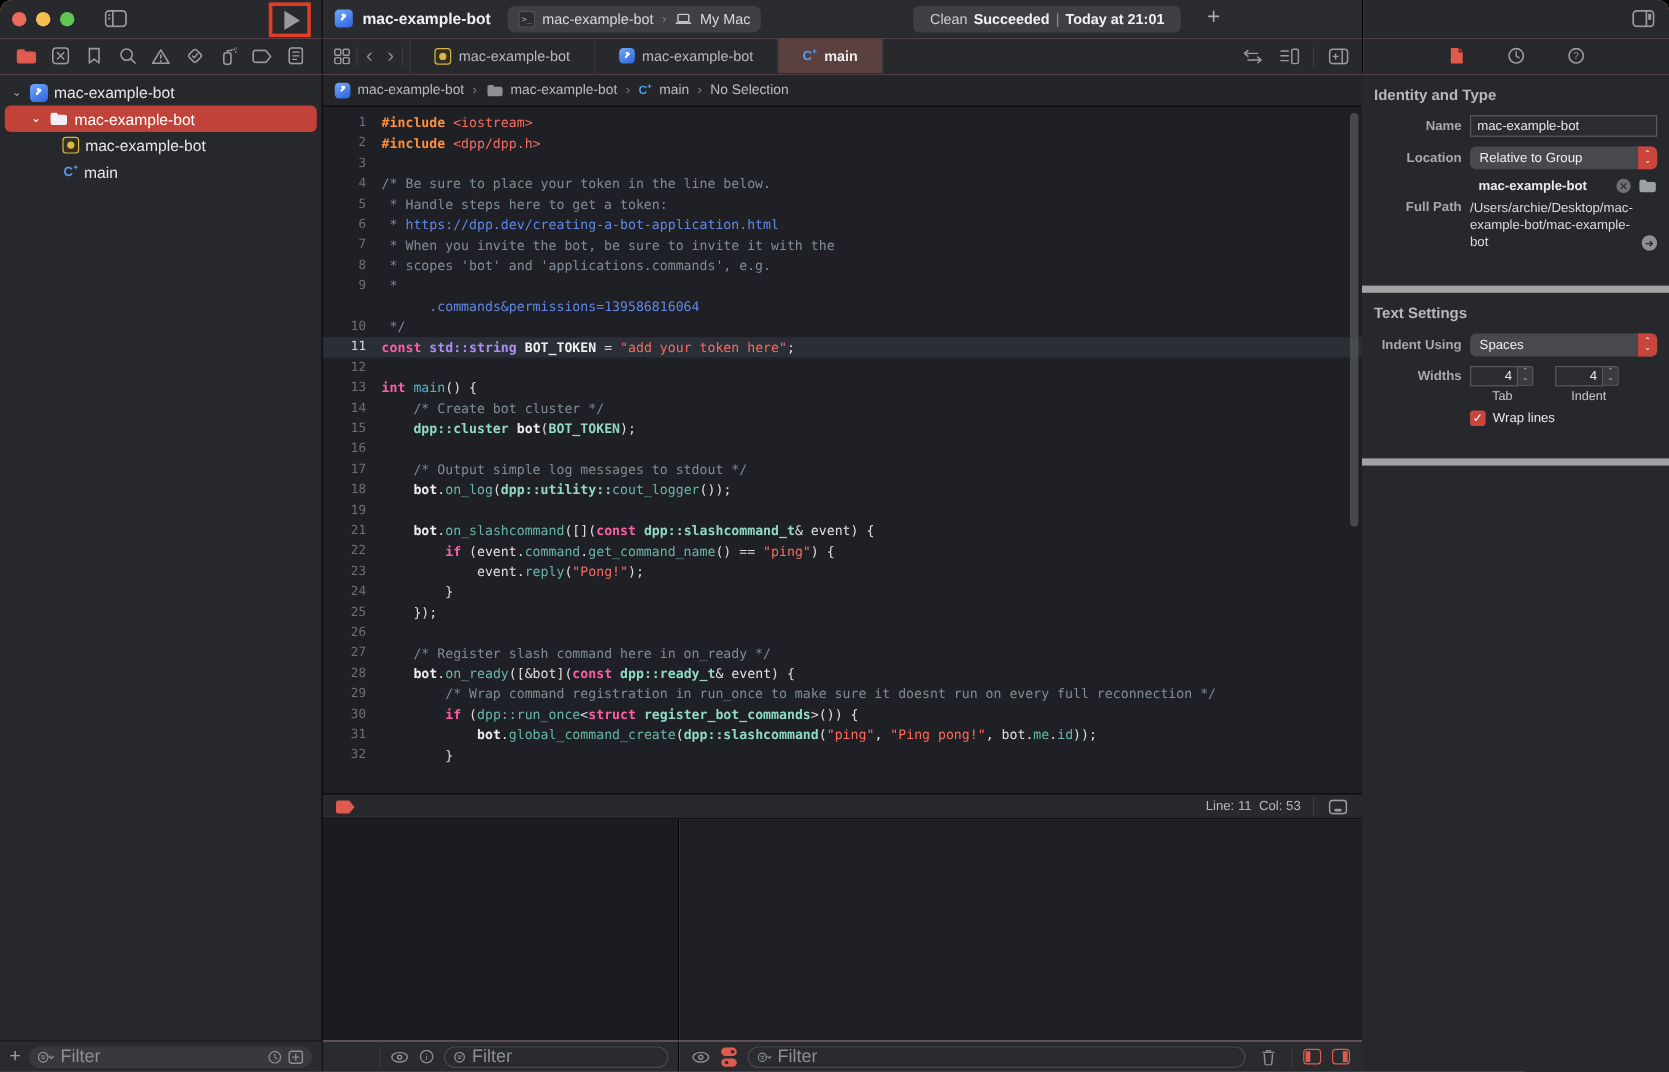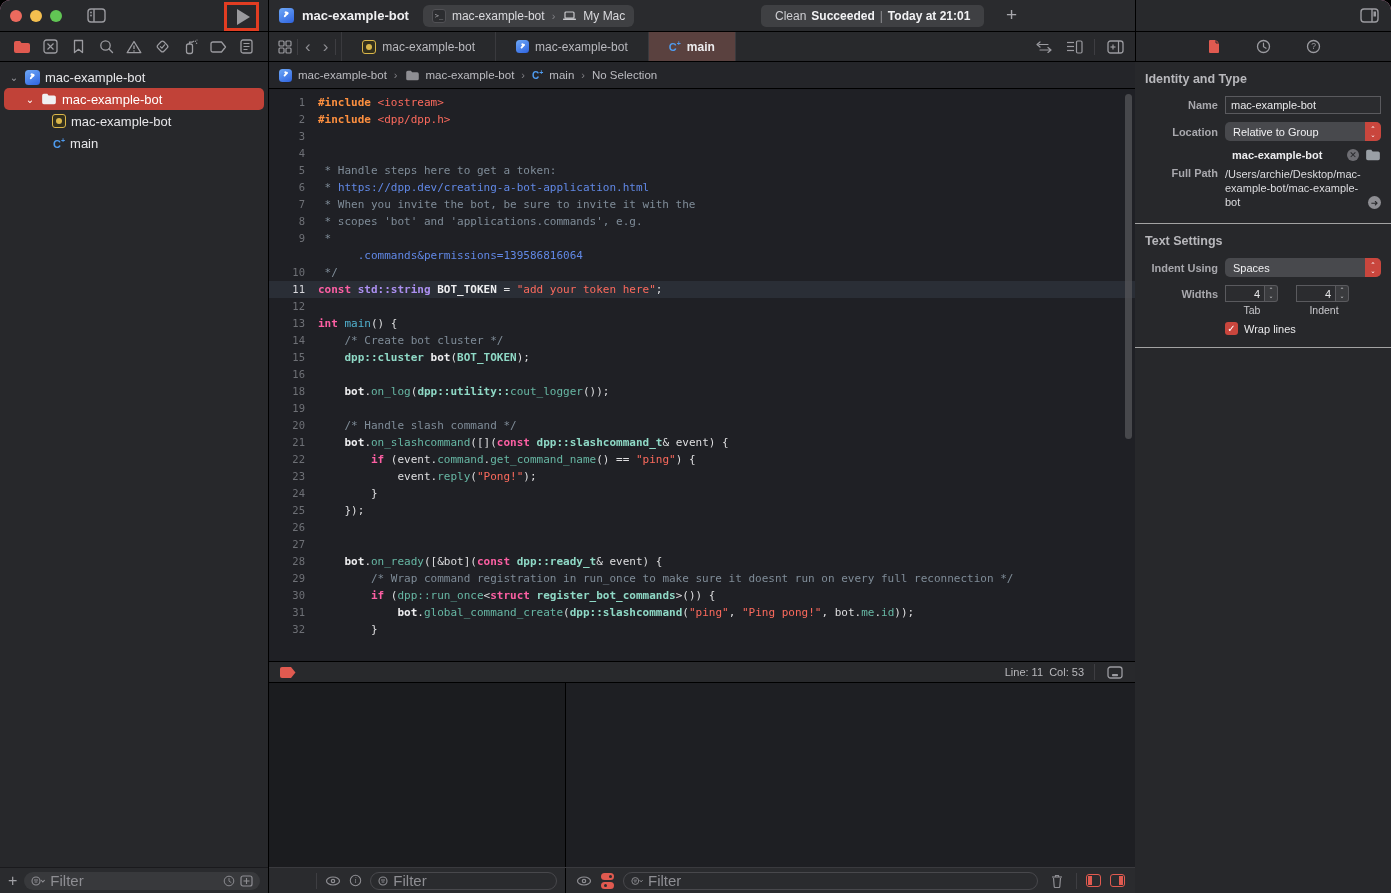--- a/index.html
+++ b/index.html
@@ -88,21 +88,21 @@
   .redcaps { display:flex; flex-direction:column; gap:2px; }
   .redcap { width:13px; height:7px; background:#e05a50; border-radius:3.5px; position:relative; }
   .redcap::after { content:""; position:absolute; width:3px; height:3px; border-radius:50%; background:#2a2b2e; top:2px; }
   .redcap.a::after{ right:2.5px } .redcap.b::after{ left:2.5px }
   .panel-toggle { width:15px; height:13px; border:1.5px solid #e05a50; border-radius:3px; position:relative; }
   .panel-toggle::after { content:""; position:absolute; top:1px; bottom:1px; width:4px; background:#e05a50; }
   .panel-toggle.left::after { left:1px; } .panel-toggle.right::after { right:1px; }
 
   
   .inspector { width:256px; background:#27282b; font-size:11px; color:#d9d9dd; }
-  .insp-section { padding:10px 10px 12px 10px; border-bottom:1px solid #a3a3a3; }
+  .insp-section { padding:10px 10px 27px 10px; border-bottom:6px solid #a3a3a3; }
   .insp-h { font-size:12.5px; font-weight:bold; color:#b8b8bc; margin-bottom:10px; }
   .irow { display:flex; align-items:center; margin-bottom:8px; }
   .ilabel { width:80px; text-align:right; color:#a8a8ad; padding-right:7px; flex:none;font-weight:bold; }
   .ifield { flex:1; background:#2b2c2f; border:1px solid #5a5a5e; height:18px; display:flex; align-items:center; padding:0 5px; color:#e8e8ea; }
   .dd { flex:1; background:#48494d; border-radius:5px; height:19px; display:flex; align-items:center; padding:0 0 0 8px; color:#f0f0f2; position:relative;gap:16px; }
   .dd .stepper { margin-left:auto; width:16px; height:19px; background:#c9463d; border-radius:0 5px 5px 0; display:flex; flex-direction:column; align-items:center; justify-content:center; color:#fff; font-size:6.5px; line-height:.9; }
   .filerow { display:flex; align-items:center; gap:6px; margin:2px 0 6px 87px; }
   .filerow .fname { font-weight:bold; color:#ececee; flex:1; }
   .clear-ico { width:12px; height:12px; border-radius:50%; background:#6e6e73; color:#27282b; font-size:9px; display:flex; align-items:center; justify-content:center; }
   .pathrow { display:flex; margin-bottom:2px; }
@@ -399,44 +399,44 @@
         <span>main</span>
         <span class="crumb-sep">›</span>
         <span>No Selection</span>
       </div>
 
       <div class="codearea">
         <div>
             <div class="code-row"><span class="gutter">1</span><span class="code-text"><span class="tok-pre">#include </span><span class="tok-str">&lt;iostream&gt;</span></span></div>
             <div class="code-row"><span class="gutter">2</span><span class="code-text"><span class="tok-pre">#include </span><span class="tok-str">&lt;dpp/dpp.h&gt;</span></span></div>
             <div class="code-row"><span class="gutter">3</span><span class="code-text"></span></div>
-            <div class="code-row"><span class="gutter">4</span></div>
+            <div class="code-row"><span class="gutter">4</span><span class="code-text"><span class="tok-cmt">/* Be sure to place your token in the line below.</span></span></div>
             <div class="code-row"><span class="gutter">5</span><span class="code-text"><span class="tok-cmt"> * Handle steps here to get a token:</span></span></div>
             <div class="code-row"><span class="gutter">6</span><span class="code-text"><span class="tok-cmt"> * </span><span class="tok-url">https://dpp.dev/creating-a-bot-application.html</span></span></div>
             <div class="code-row"><span class="gutter">7</span><span class="code-text"><span class="tok-cmt"> * When you invite the bot, be sure to invite it with the</span></span></div>
             <div class="code-row"><span class="gutter">8</span><span class="code-text"><span class="tok-cmt"> * scopes 'bot' and 'applications.commands', e.g.</span></span></div>
             <div class="code-row"><span class="gutter">9</span><span class="code-text"><span class="tok-cmt"> *</span></span></div>
             <div class="code-row"><span class="gutter"></span><span class="code-text"><span class="tok-pl">      </span><span class="tok-url">.commands&amp;permissions=139586816064</span></span></div>
             <div class="code-row"><span class="gutter">10</span><span class="code-text"><span class="tok-cmt"> */</span></span></div>
             <div class="code-row current"><span class="gutter">11</span><span class="code-text"><span class="tok-kw">const</span><span class="tok-pl"> </span><span class="tok-typ">std::string</span><span class="tok-pl"> </span><span class="tok-plb">BOT_TOKEN</span><span class="tok-pl"> = </span><span class="tok-str">"add your token here"</span><span class="tok-pl">;</span></span></div>
             <div class="code-row"><span class="gutter">12</span><span class="code-text"></span></div>
             <div class="code-row"><span class="gutter">13</span><span class="code-text"><span class="tok-kw">int</span><span class="tok-pl"> </span><span class="tok-fnp">main</span><span class="tok-pl">() {</span></span></div>
             <div class="code-row"><span class="gutter">14</span><span class="code-text"><span class="tok-pl">    </span><span class="tok-cmt">/* Create bot cluster */</span></span></div>
             <div class="code-row"><span class="gutter">15</span><span class="code-text"><span class="tok-pl">    </span><span class="tok-mint">dpp::cluster</span><span class="tok-pl"> </span><span class="tok-plb">bot</span><span class="tok-pl">(</span><span class="tok-mint">BOT_TOKEN</span><span class="tok-pl">);</span></span></div>
             <div class="code-row"><span class="gutter">16</span><span class="code-text"></span></div>
+            <div class="code-row"><span class="gutter">17</span><span class="code-text"><span class="tok-pl">    </span><span class="tok-cmt">/* Output simple log messages to stdout */</span></span></div>
             <div class="code-row"><span class="gutter">18</span><span class="code-text"><span class="tok-pl">    </span><span class="tok-plb">bot</span><span class="tok-pl">.</span><span class="tok-fn">on_log</span><span class="tok-pl">(</span><span class="tok-mint">dpp::utility::</span><span class="tok-fn">cout_logger</span><span class="tok-pl">());</span></span></div>
             <div class="code-row"><span class="gutter">19</span><span class="code-text"></span></div>
-            <div class="code-row"><span class="gutter">20</span><span class="code-text"><span class="tok-pl">    </span><span class="tok-cmt">/* Handle slash command */</span></span></div>
             <div class="code-row"><span class="gutter">21</span><span class="code-text"><span class="tok-pl">    </span><span class="tok-plb">bot</span><span class="tok-pl">.</span><span class="tok-fn">on_slashcommand</span><span class="tok-pl">([](</span><span class="tok-kw">const</span><span class="tok-pl"> </span><span class="tok-mint">dpp::slashcommand_t</span><span class="tok-pl">&amp; event) {</span></span></div>
             <div class="code-row"><span class="gutter">22</span><span class="code-text"><span class="tok-pl">        </span><span class="tok-kw">if</span><span class="tok-pl"> (event.</span><span class="tok-fn">command</span><span class="tok-pl">.</span><span class="tok-fn">get_command_name</span><span class="tok-pl">() == </span><span class="tok-str">"ping"</span><span class="tok-pl">) {</span></span></div>
             <div class="code-row"><span class="gutter">23</span><span class="code-text"><span class="tok-pl">            event.</span><span class="tok-fn">reply</span><span class="tok-pl">(</span><span class="tok-str">"Pong!"</span><span class="tok-pl">);</span></span></div>
             <div class="code-row"><span class="gutter">24</span><span class="code-text"><span class="tok-pl">        }</span></span></div>
             <div class="code-row"><span class="gutter">25</span><span class="code-text"><span class="tok-pl">    });</span></span></div>
             <div class="code-row"><span class="gutter">26</span><span class="code-text"></span></div>
-            <div class="code-row"><span class="gutter">27</span></div>
+            <div class="code-row"><span class="gutter">27</span><span class="code-text"><span class="tok-pl">    </span><span class="tok-cmt">/* Register slash command here in on_ready */</span></span></div>
             <div class="code-row"><span class="gutter">28</span><span class="code-text"><span class="tok-pl">    </span><span class="tok-plb">bot</span><span class="tok-pl">.</span><span class="tok-fn">on_ready</span><span class="tok-pl">([&amp;bot](</span><span class="tok-kw">const</span><span class="tok-pl"> </span><span class="tok-mint">dpp::ready_t</span><span class="tok-pl">&amp; event) {</span></span></div>
             <div class="code-row"><span class="gutter">29</span><span class="code-text"><span class="tok-pl">        </span><span class="tok-cmt">/* Wrap command registration in run_once to make sure it doesnt run on every full reconnection */</span></span></div>
             <div class="code-row"><span class="gutter">30</span><span class="code-text"><span class="tok-pl">        </span><span class="tok-kw">if</span><span class="tok-pl"> (</span><span class="tok-fn">dpp::run_once</span><span class="tok-pl">&lt;</span><span class="tok-kw">struct</span><span class="tok-pl"> </span><span class="tok-mint">register_bot_commands</span><span class="tok-pl">&gt;()) {</span></span></div>
             <div class="code-row"><span class="gutter">31</span><span class="code-text"><span class="tok-pl">            </span><span class="tok-plb">bot</span><span class="tok-pl">.</span><span class="tok-fn">global_command_create</span><span class="tok-pl">(</span><span class="tok-mint">dpp::slashcommand</span><span class="tok-pl">(</span><span class="tok-str">"ping"</span><span class="tok-pl">, </span><span class="tok-str">"Ping pong!"</span><span class="tok-pl">, bot.</span><span class="tok-fn">me</span><span class="tok-pl">.</span><span class="tok-fn">id</span><span class="tok-pl">));</span></span></div>
             <div class="code-row"><span class="gutter">32</span><span class="code-text"><span class="tok-pl">        }</span></span></div>
           </div>
         <div class="vscroll"></div>
       </div>
 
       <div class="debugbar">

